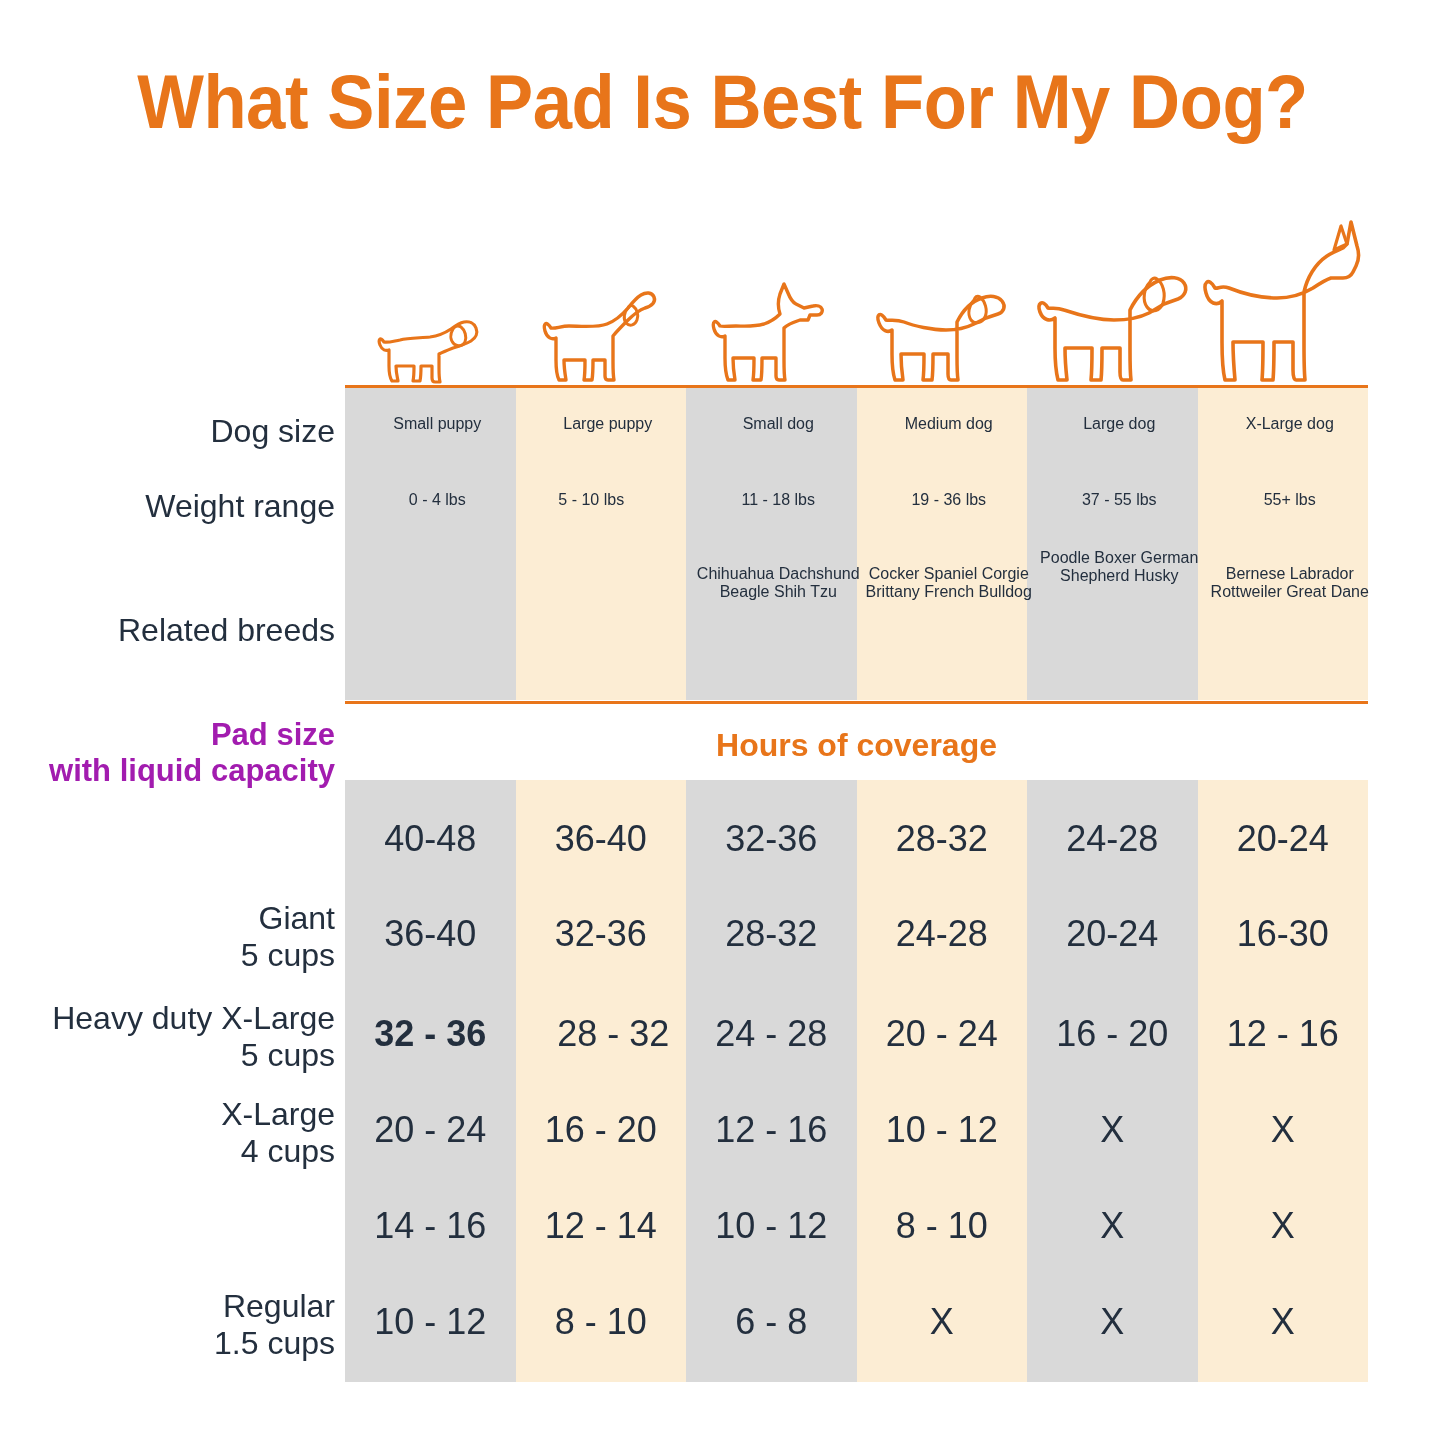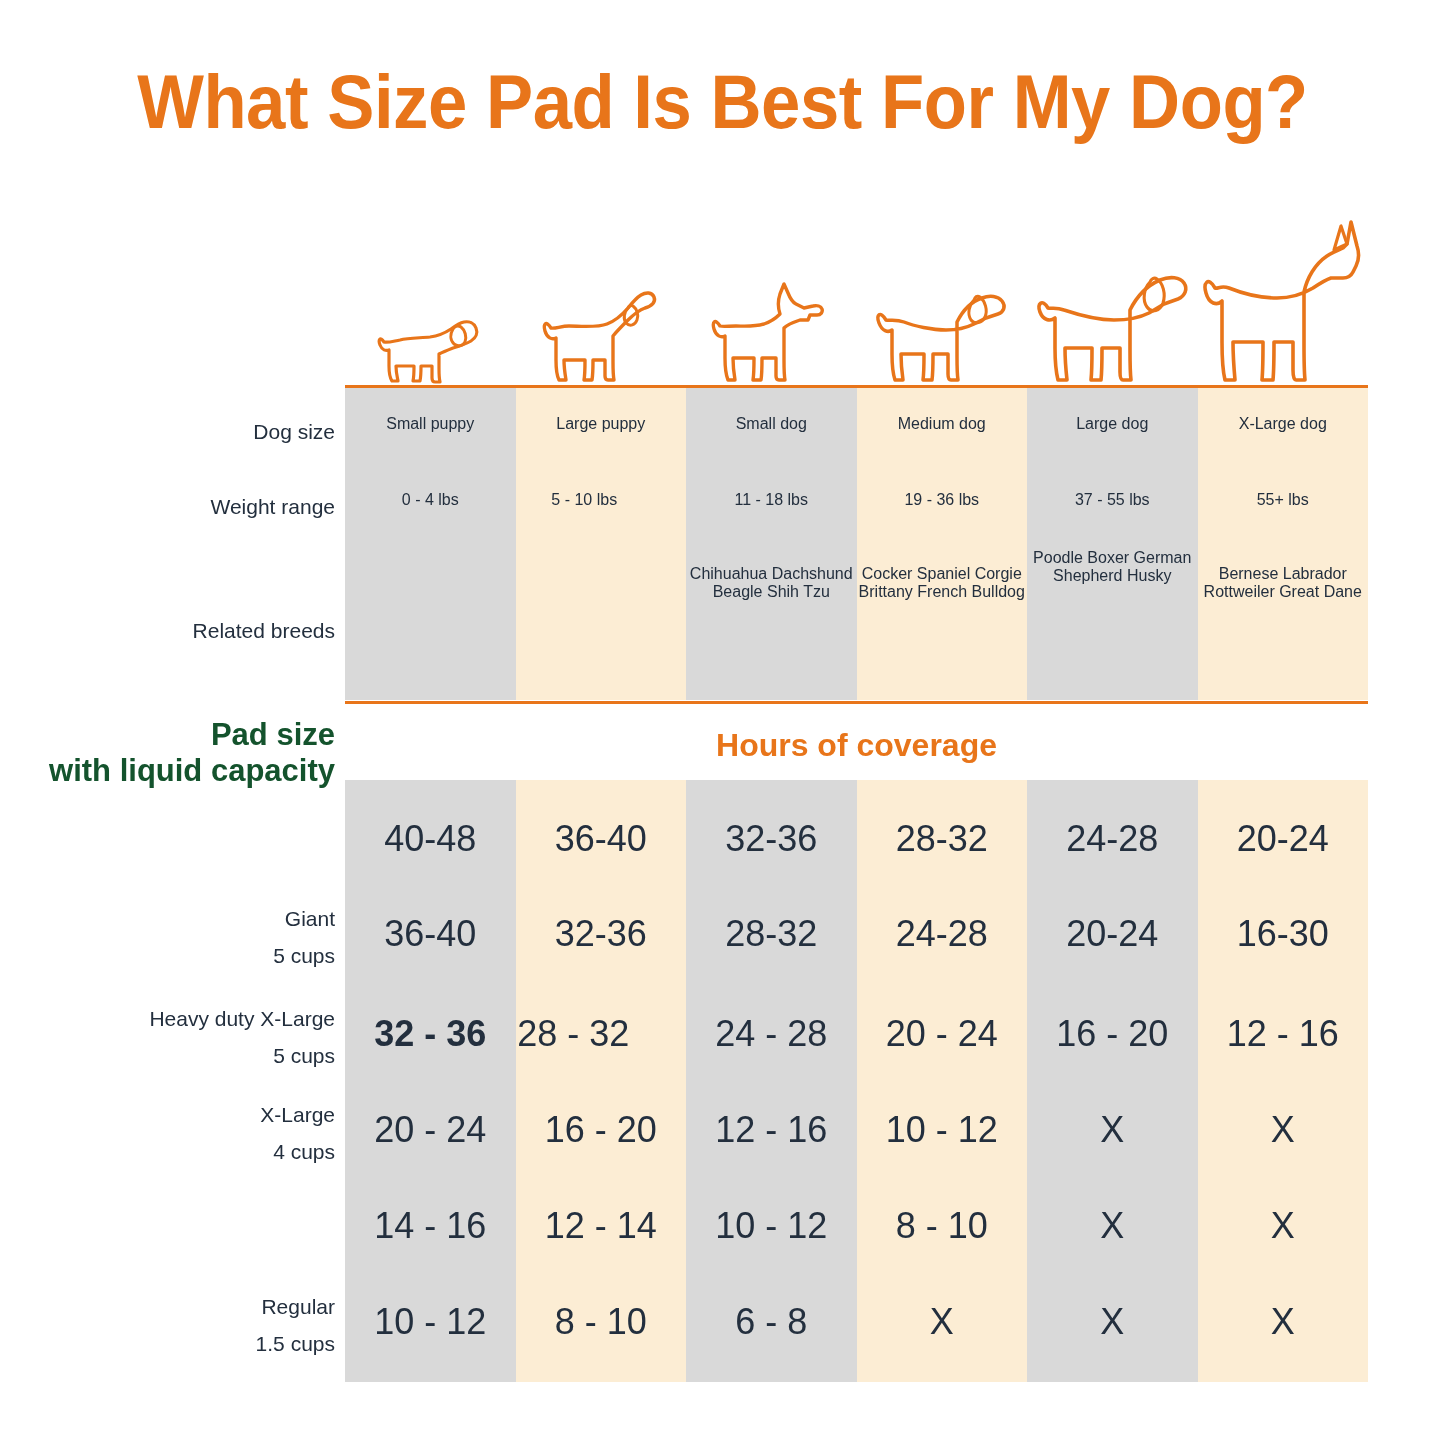--- a/index.html
+++ b/index.html
@@ -53,34 +53,35 @@
   .dogcell:nth-child(3){left:341px;}
   .dogcell:nth-child(4){left:511.5px;}
   .dogcell:nth-child(5){left:682px;}
   .dogcell:nth-child(6){left:852.5px;}
   .dogcell svg{display:block;}
 
   
   .lbl{
     position:absolute;right:1110px;  
     text-align:right;
-    font-size:21px;
+    font-size:32px;
     line-height:37px;
     color:#232F3E;
     white-space:pre-line;
   }
-  .lbl.orange{color:#14532d;font-weight:700;
+  .lbl.orange{color:#a21caf;font-weight:700;
     font-family:"Liberation Sans Narrow","Liberation Sans",sans-serif;
     font-size:31px;line-height:36px;}
 
   
   .hcell{
     position:absolute;width:170.5px;text-align:center;
     font-family:"Liberation Sans Narrow","Liberation Sans",sans-serif;
     color:#232F3E;
+    padding-left:7px;
   }
 
   
   .dcell{
     position:absolute;width:170.5px;text-align:center;
     font-family:"Liberation Sans Narrow","Liberation Sans",sans-serif;
     font-size:36px;color:#232F3E;
   }
 
   .hours{
@@ -218,21 +219,21 @@
   <div class="dcell" style="left:345px;  top:913px;">36-40</div>
   <div class="dcell" style="left:515.5px;top:913px;">32-36</div>
   <div class="dcell" style="left:686px;  top:913px;">28-32</div>
   <div class="dcell" style="left:856.5px;top:913px;">24-28</div>
   <div class="dcell" style="left:1027px; top:913px;">20-24</div>
   <div class="dcell" style="left:1197.5px;top:913px;">16-30</div>
 
   <div class="lbl" style="top:1000px;">Heavy duty X-Large
 5 cups</div>
   <div class="dcell" style="left:345px;  top:1013px;font-weight:bold;">32 - 36</div>
-  <div class="dcell" style="left:488px;top:1013px;">28 - 32</div>
+  <div class="dcell" style="left:528px;top:1013px;">28 - 32</div>
   <div class="dcell" style="left:686px;  top:1013px;">24 - 28</div>
   <div class="dcell" style="left:856.5px;top:1013px;">20 - 24</div>
   <div class="dcell" style="left:1027px; top:1013px;">16 - 20</div>
   <div class="dcell" style="left:1197.5px;top:1013px;">12 - 16</div>
 
   <div class="lbl" style="top:1096px;">X-Large
 4 cups</div>
   <div class="dcell" style="left:345px;  top:1109px;">20 - 24</div>
   <div class="dcell" style="left:515.5px;top:1109px;">16 - 20</div>
   <div class="dcell" style="left:686px;  top:1109px;">12 - 16</div>

